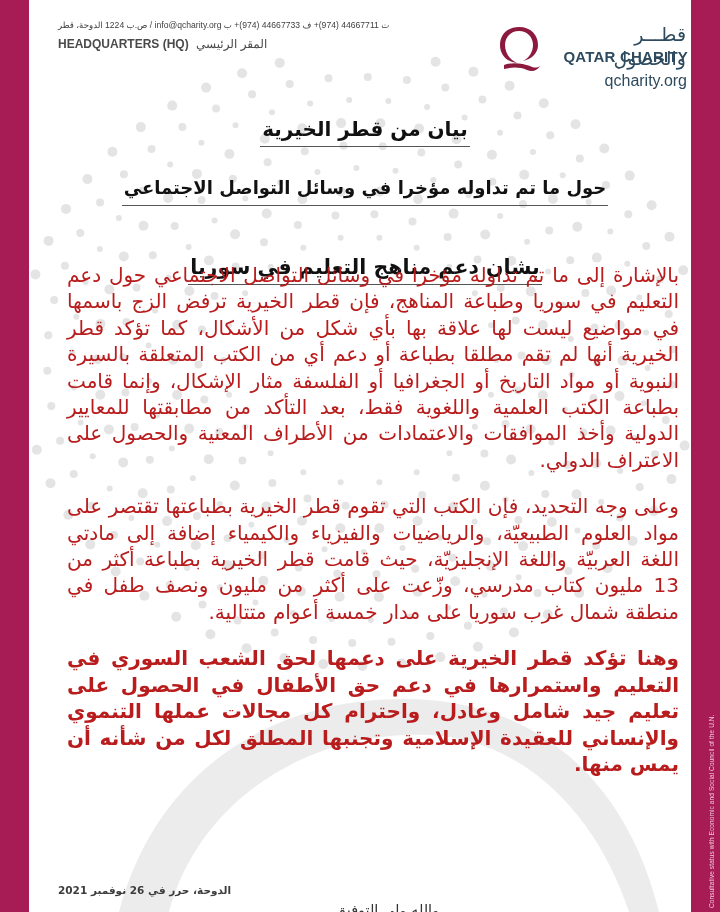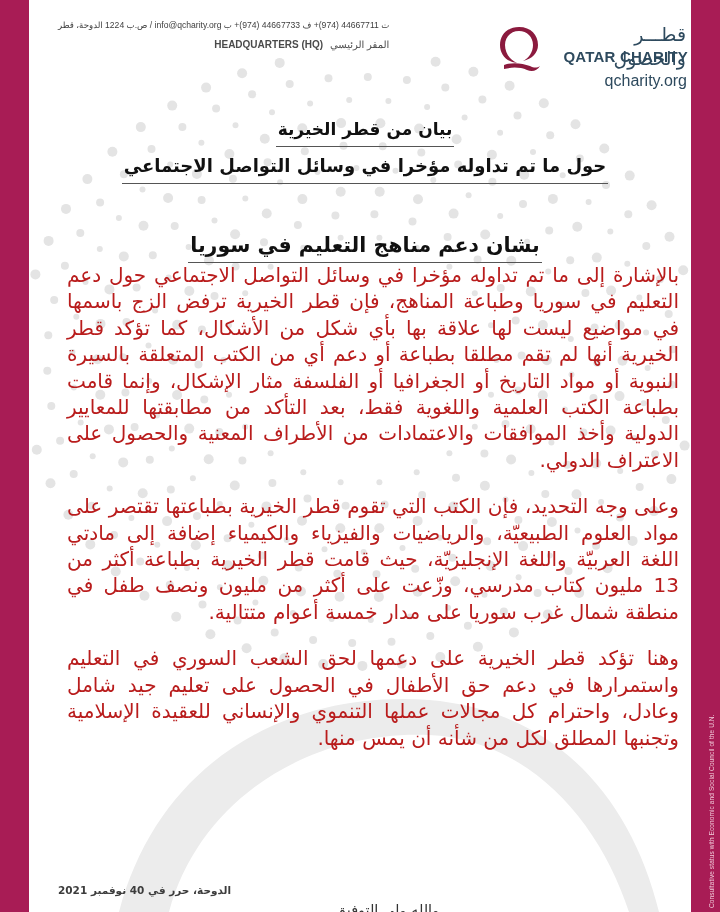--- a/index.html
+++ b/index.html
@@ -36,21 +36,21 @@
   .bg-layer svg { position: absolute; left: 0; top: 0; }
 
   
   .header-contact {
     position: absolute; left: 58px; top: 16px;
     font-family: "Liberation Sans", sans-serif;
     font-size: 8.6px; color: #3e3e3e;
     line-height: 19px;
   }
   .header-contact .line { white-space: nowrap; }
-  .header-contact .hq { font-weight: bold; font-size: 10px; color: #4a4a4a; text-align: right; }
+  .header-contact .hq { font-weight: bold; font-size: 12px; color: #4a4a4a; }
   .header-contact .hq .ar { font-weight: normal; margin-left: 4px; }
 
   .logo {
     position: absolute; left: 496px; top: 22px; width: 190px; height: 75px;
   }
   .logo-mark { position: absolute; left: 0; top: 0; width: 46px; height: 52px; }
   .logo-ar {
     position: absolute; left: 60px; top: 0; width: 130px; text-align: right;
     font-family: "DejaVu Sans", sans-serif; font-size: 19px; color: #2e4a5e;
     direction: rtl; line-height: 24px; font-weight: normal;
@@ -75,33 +75,33 @@
     display: block;
     margin: 0 auto;
     font-family: "DejaVu Sans", sans-serif;
     font-weight: bold;
     color: #111;
     width: fit-content;
     border-bottom: 1.5px solid #555;
     line-height: 34px;
     padding: 0 2px;
   }
-  .title-line.t1 { font-size: 17px; margin-bottom: 2px; }
+  .title-line.t1 { font-size: 20px; margin-bottom: 24px; }
   .title-line.t2 { font-size: 18px; margin-bottom: 4px; }
   .title-line.t3 { font-size: 20.5px; margin-top: 44px; }
 
   
   .body-text {
     position: absolute; left: 67px; width: 612px; top: 262px;
     direction: rtl; text-align: justify; text-align-last: right;
     font-family: "DejaVu Sans", sans-serif;
     font-size: 20px; line-height: 26.4px; color: #b91c1c;
   }
   .body-text p { margin: 0 0 20px 0; }
-  .body-text p.p3 { margin-bottom: 17px; }
+  .body-text p.p3 { margin-bottom: 17px; font-weight: bold; }
 
   .closing {
     position: absolute; left: 300px; width: 160px; top: 868px;
     direction: rtl; text-align: center;
     font-family: "DejaVu Sans", sans-serif; font-size: 14.5px; color: #333;
   }
   .closing { top: 870px; margin-top: 32px; }
   .signature-date {
     position: absolute; left: 58px; top: 884px;
     direction: rtl;
@@ -478,13 +478,13 @@
   <span class="title-line t3">بشان دعم مناهج التعليم في سوريا</span>
 </div>
 
 <div class="body-text">
   <p class="p1">بالإشارة إلى ما تم تداوله مؤخرا في وسائل التواصل الاجتماعي حول دعم التعليم في سوريا وطباعة المناهج، فإن قطر الخيرية ترفض الزج باسمها في مواضيع ليست لها علاقة بها بأي شكل من الأشكال، كما تؤكد قطر الخيرية أنها لم تقم مطلقا بطباعة أو دعم أي من الكتب المتعلقة بالسيرة النبوية أو مواد التاريخ أو الجغرافيا أو الفلسفة مثار الإشكال، وإنما قامت بطباعة الكتب العلمية واللغوية فقط، بعد التأكد من مطابقتها للمعايير الدولية وأخذ الموافقات والاعتمادات من الأطراف المعنية والحصول على الاعتراف الدولي.</p>
   <p class="p2">وعلى وجه التحديد، فإن الكتب التي تقوم قطر الخيرية بطباعتها تقتصر على مواد العلوم الطبيعيّة، والرياضيات والفيزياء والكيمياء إضافة إلى مادتي اللغة العربيّة واللغة الإنجليزيّة، حيث قامت قطر الخيرية بطباعة أكثر من 13 مليون كتاب مدرسي، وزّعت على أكثر من مليون ونصف طفل في منطقة شمال غرب سوريا على مدار خمسة أعوام متتالية.</p>
   <p class="p3">وهنا تؤكد قطر الخيرية على دعمها لحق الشعب السوري في التعليم واستمرارها في دعم حق الأطفال في الحصول على تعليم جيد شامل وعادل، واحترام كل مجالات عملها التنموي والإنساني للعقيدة الإسلامية وتجنبها المطلق لكل من شأنه أن يمس منها.</p>
 </div>
 
 <div class="closing">والله ولي التوفيق,,,</div>
-<div class="signature-date">الدوحة، حرر في  40 نوفمبر 2021</div>
+<div class="signature-date">الدوحة، حرر في  26 نوفمبر 2021</div>
 
 </body></html>

